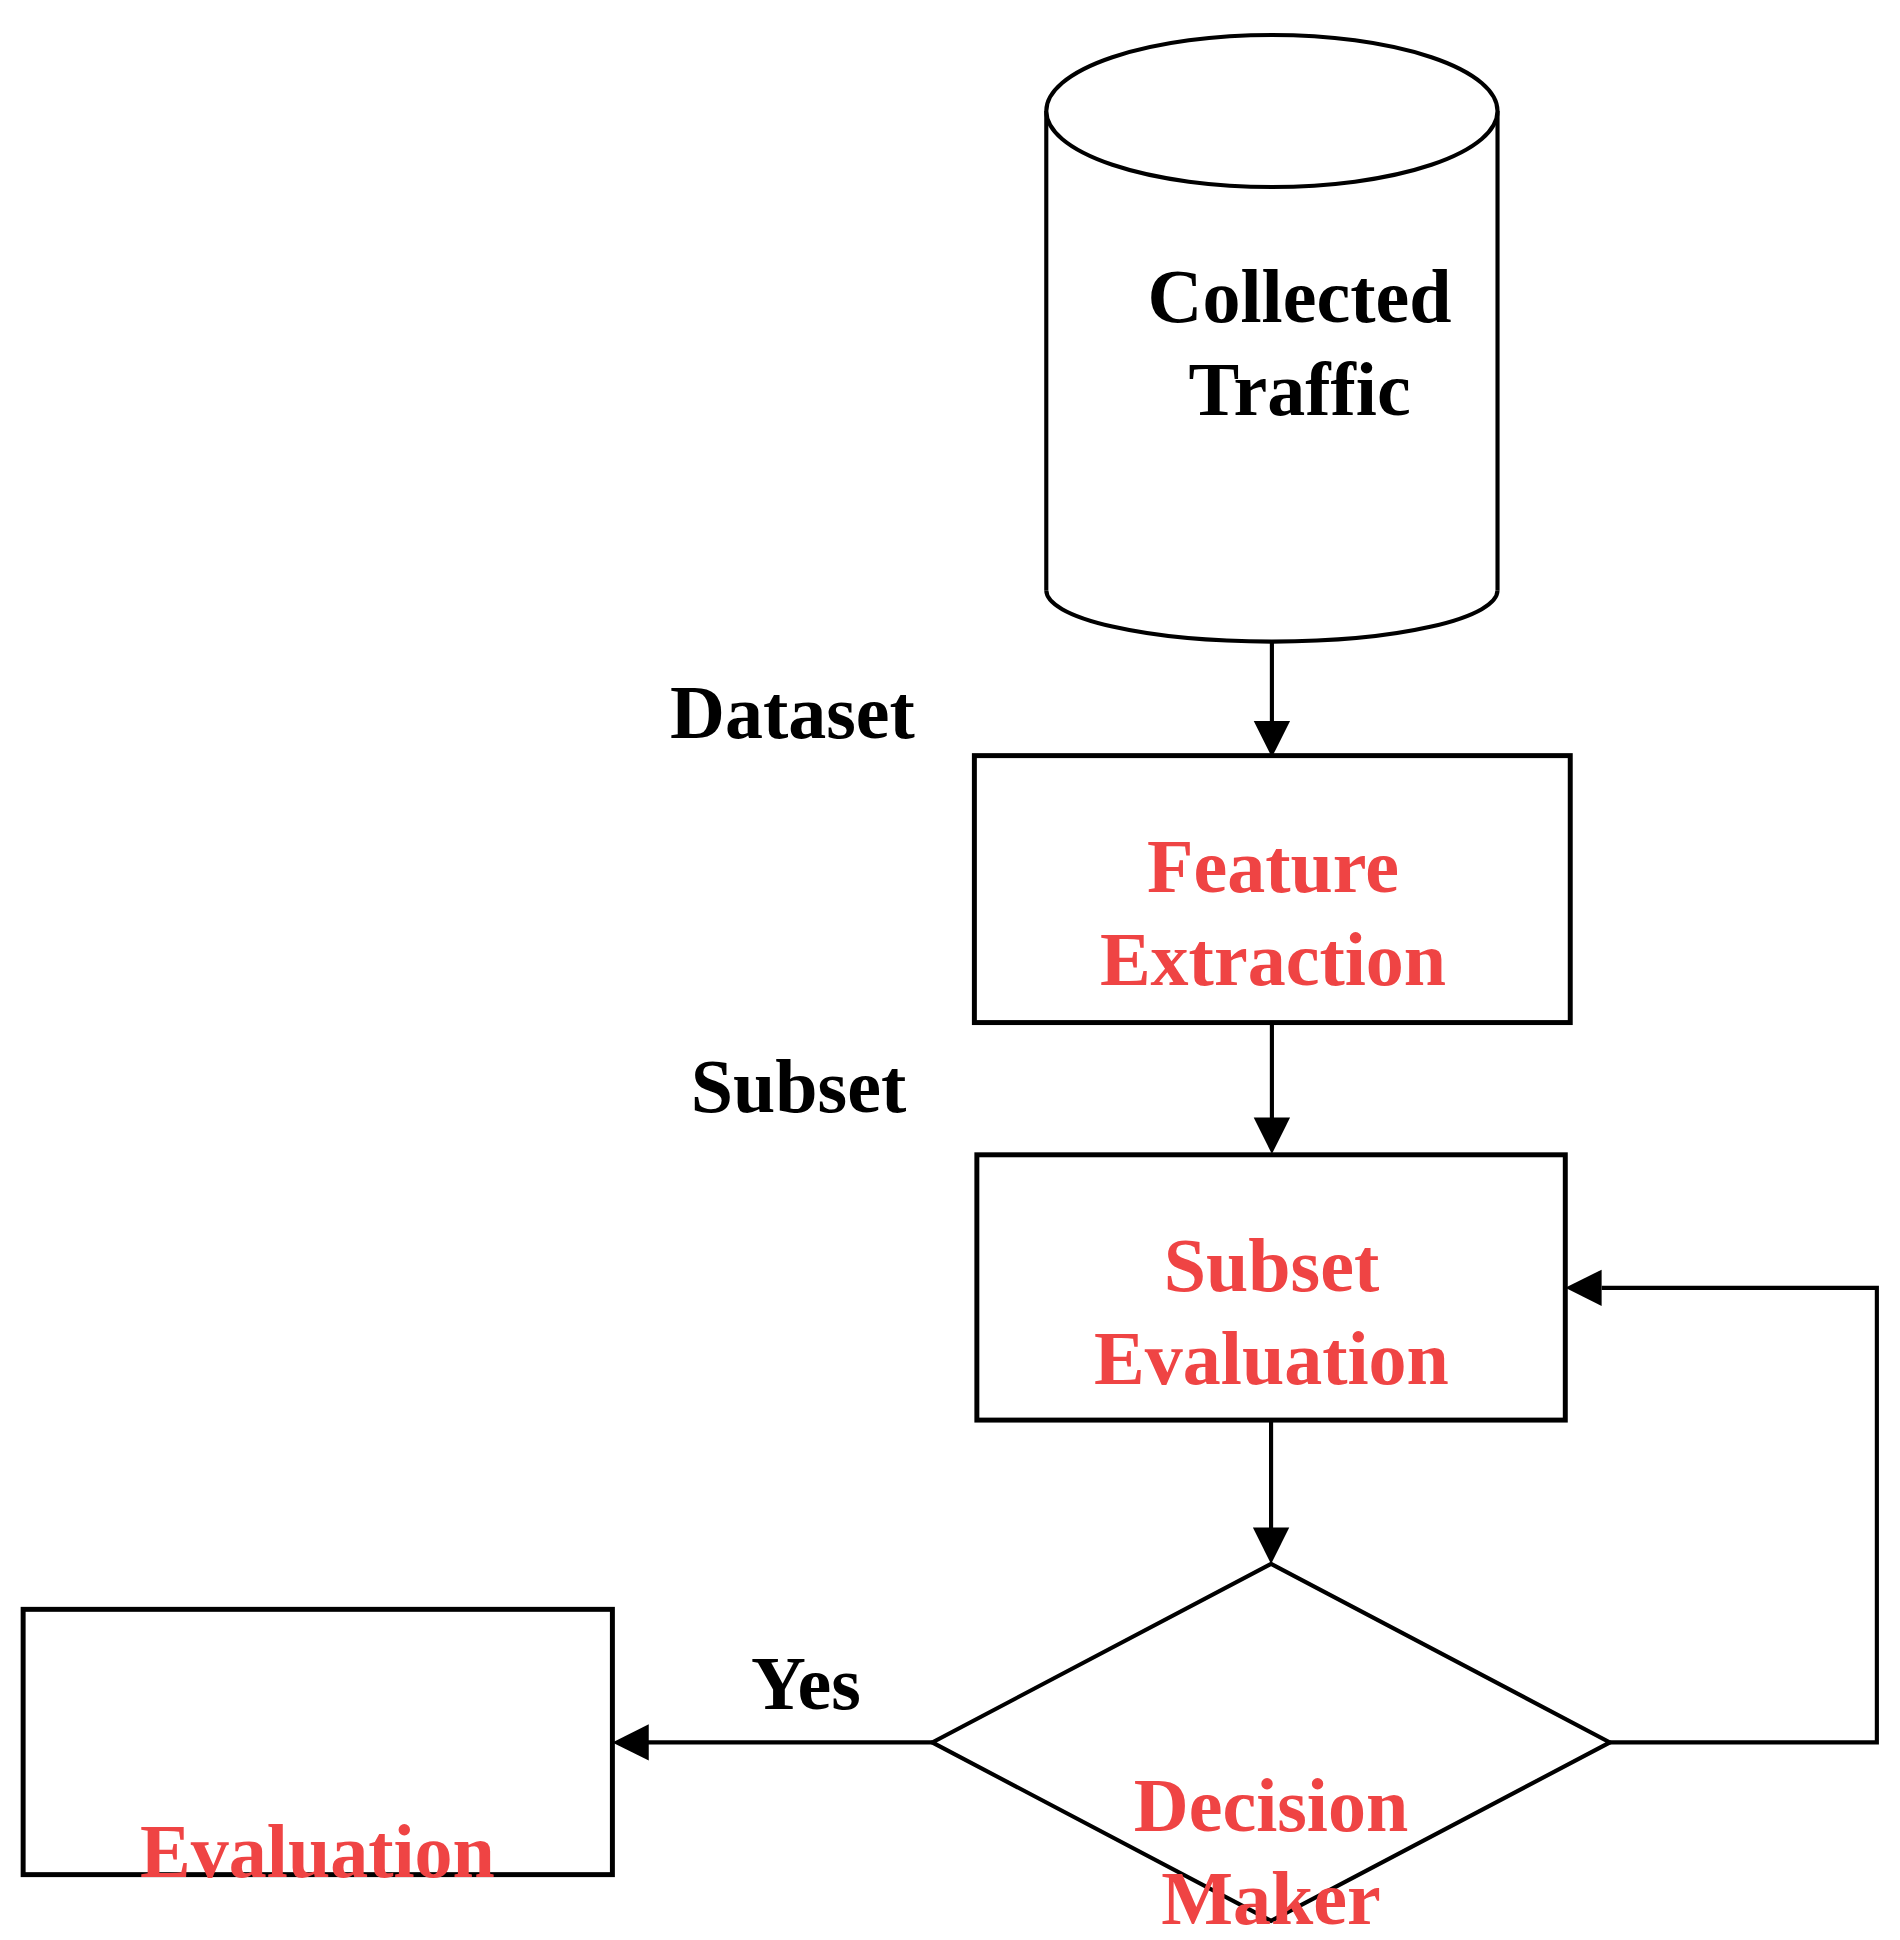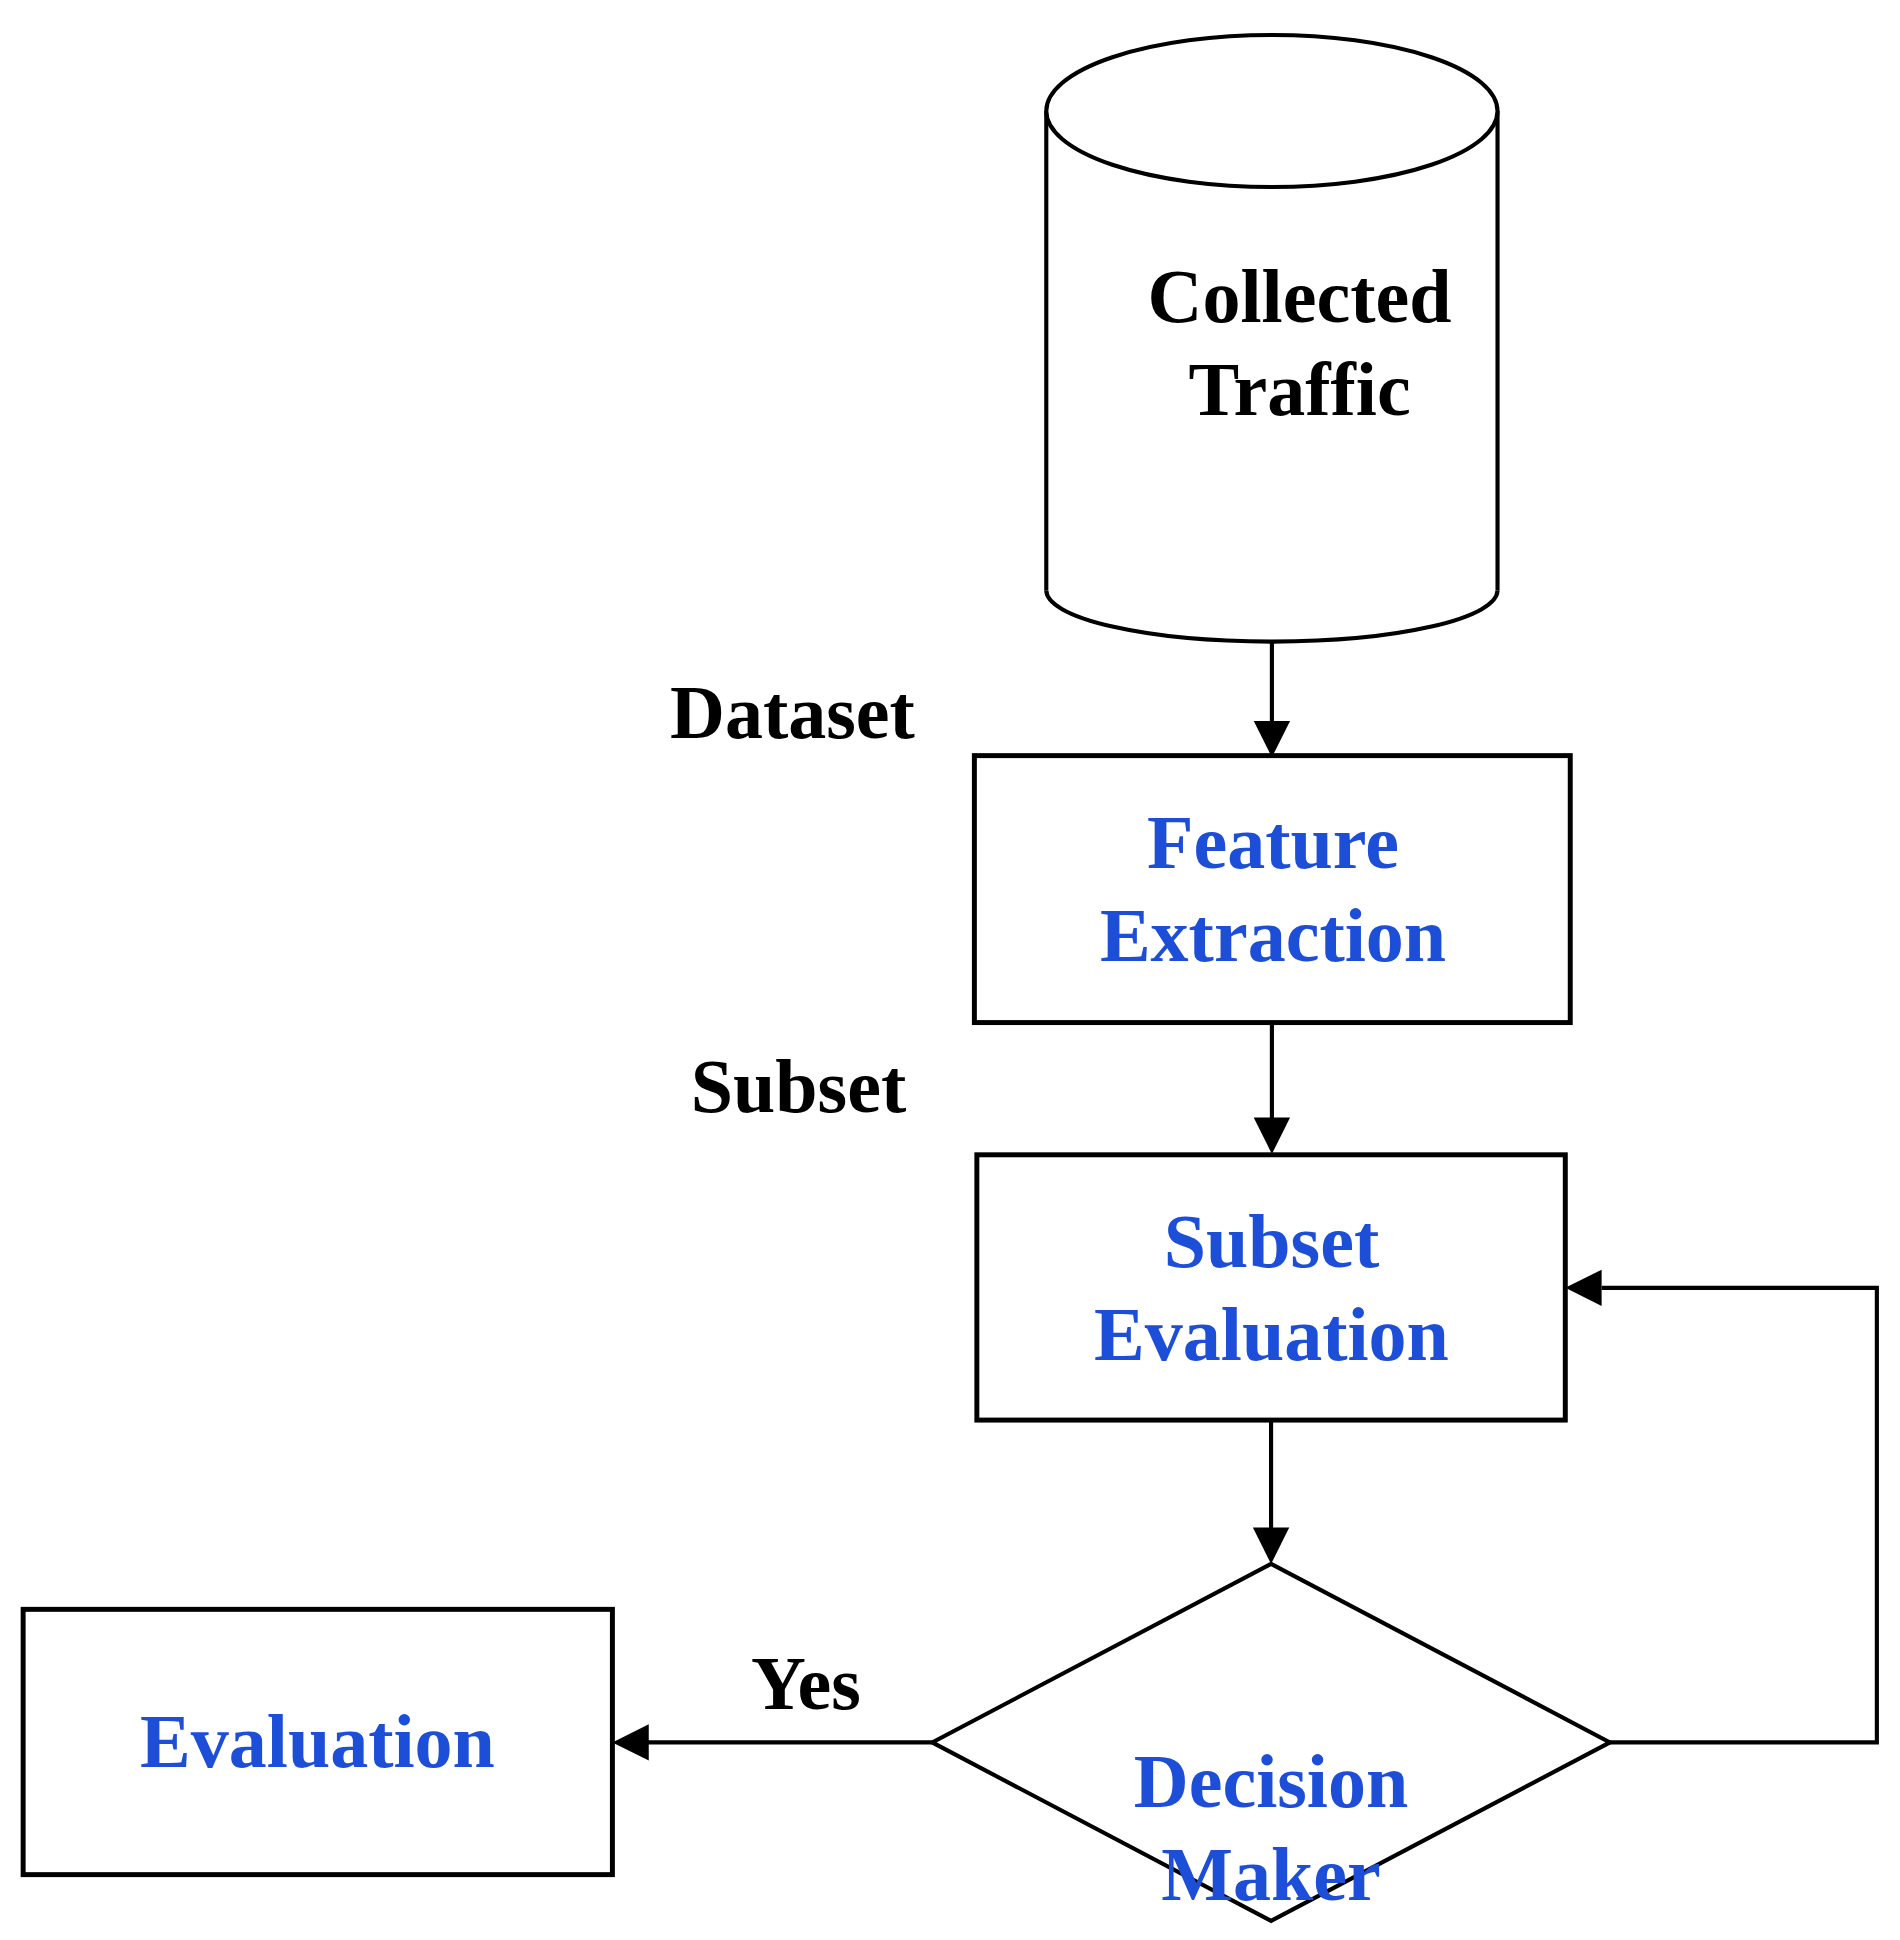--- a/index.html
+++ b/index.html
@@ -29,24 +29,25 @@
     text-align: center;
     white-space: normal;
     padding-left: 28px;
   }
   .node-label-flex {
     position: absolute;
     display: flex;
     align-items: center;
     justify-content: center;
     text-align: center;
-    color: #1d4ed8;
+    color: #ef4444;
     font-weight: bold;
     font-size: 76px;
     line-height: 93px;
+    margin-top: 24px;
   }
   .node-label-flex > span {
     display: block;
   }
   .wrap-560 > span { width: 463px; }
   .wrap-480 > span { width: 397px; }
 </style>
 </head>
 <body>
 
@@ -92,21 +93,21 @@
   </div>
 
   <div class="node-label-flex wrap-560" style="left:977px; top:1155px; width:589px; height:265px;">
     <span>Subset Evaluation</span>
   </div>
 
   <div class="node-label-flex wrap-480" style="left:932px; top:1564px; width:678px; height:357px;align-items:flex-end;">
     <span>Decision Maker</span>
   </div>
 
-  <div class="node-label-flex" style="left:23px; top:1609px; width:589px; height:265px;">
+  <div class="node-label-flex" style="left:23px; top:1609px; width:589px; height:265px;align-items:flex-end;">
     <span>Evaluation</span>
   </div>
 
   <div class="label" style="left:599px; top:666px; width:331px;">Dataset</div>
 
   <div class="label" style="left:605px; top:1040px; width:331px;">Subset</div>
 
   <div class="label" style="left:654px; top:1637px; width:248px;">Yes</div>
 
 

